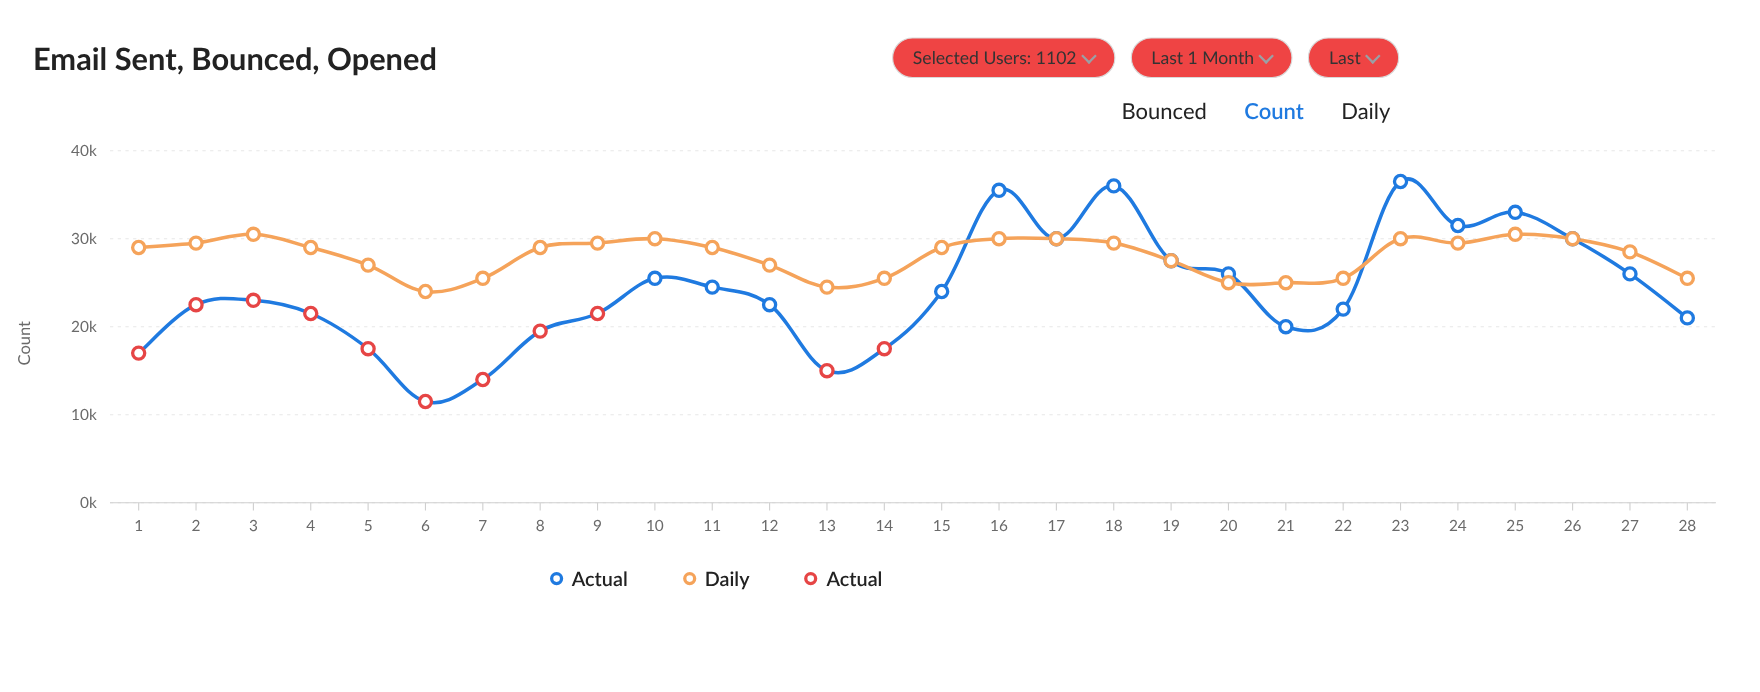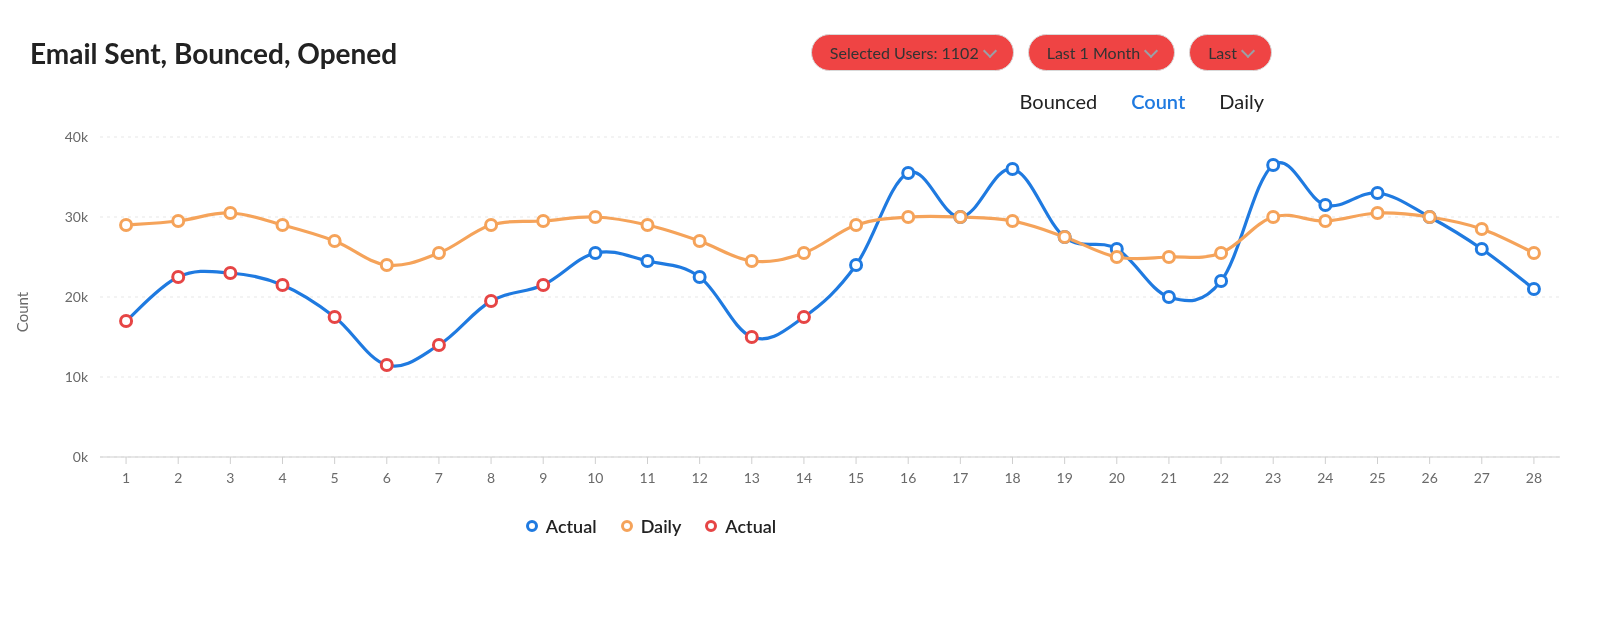--- a/index.html
+++ b/index.html
@@ -29,21 +29,21 @@
   }
   .tab { cursor: pointer; }
   .tab.active { color: #1f7ae0; font-weight: 600; }
   .chart-wrap { position: relative; margin-top: 14px; }
   .ylabel {
     position: absolute; left: -8px; top: 50%; transform: translate(-50%, -50%) rotate(-90deg);
     font-size: 15px; color: #6a6a6a;
   }
   svg { display: block; }
   .legend {
-    display: flex; gap: 24px; justify-content: center; margin-top: 18px;
+    display: flex; gap: 50px; justify-content: center; margin-top: 18px;
     font-size: 18px; color: #222; font-weight: 600;
   }
   .legend-item { display: inline-flex; align-items: center; gap: 8px; }
   .dot { width: 12px; height: 12px; border-radius: 50%; background: #fff; border: 3px solid #000; }
   .dot.actual  { border-color: #1f7ae0; }
   .dot.trend   { border-color: #f5a35a; }
   .dot.anomaly { border-color: #e64545; }
   .grid line { stroke: #e7e7e7; stroke-dasharray: 3 4; stroke-width: 1; }
   .axis text { font-size: 14px; fill: #6a6a6a; }
   .axis line.tick { stroke: #cfcfcf; }

